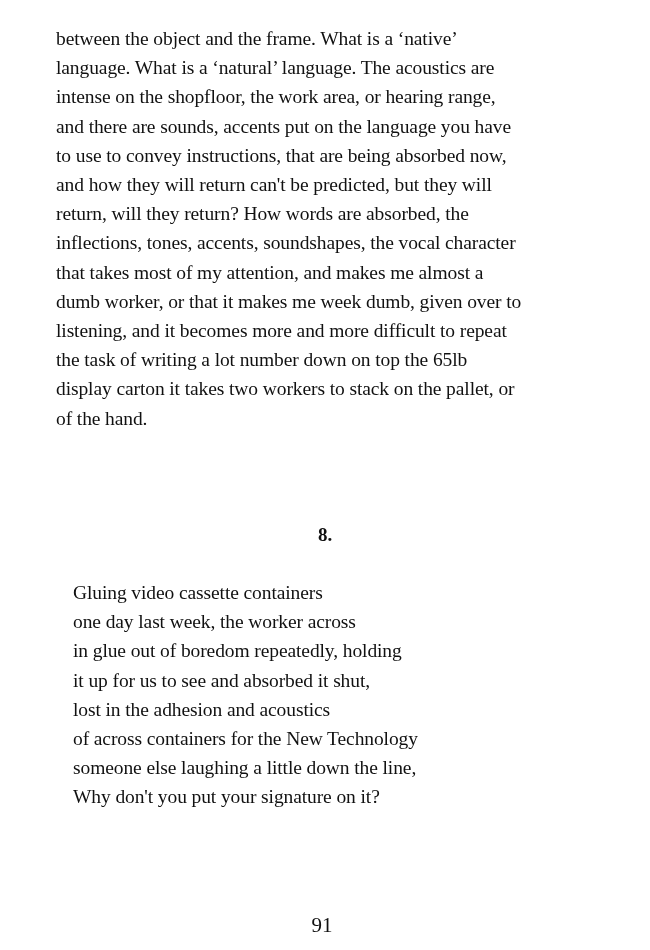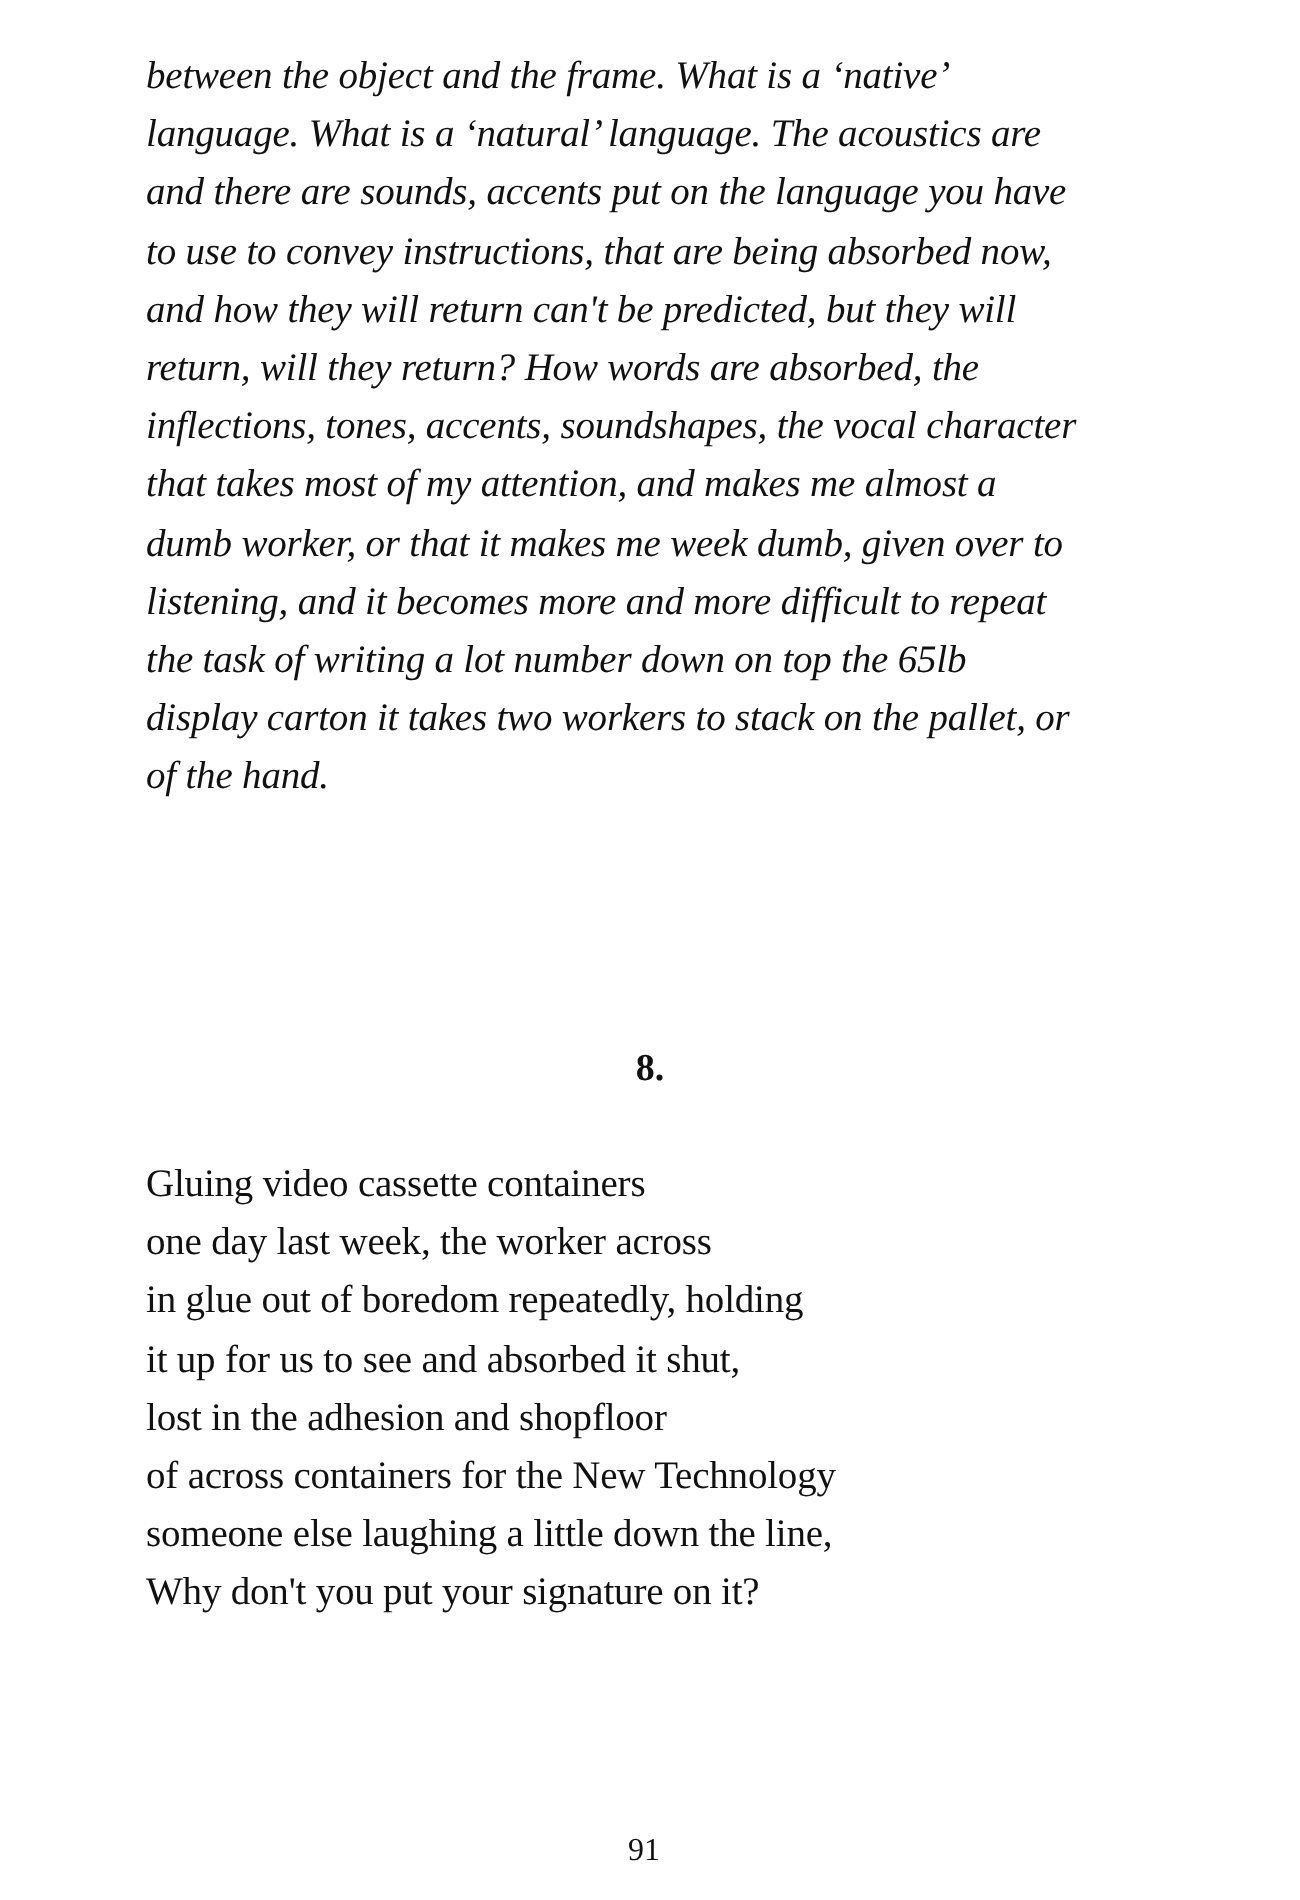--- a/index.html
+++ b/index.html
@@ -10,24 +10,23 @@
     body {
       width: 650px;
       height: 950px;
       position: relative;
       overflow: hidden;
       font-family: "Liberation Serif", "DejaVu Serif", serif;
       color: #111111;
     }
     .page {
       position: absolute;
-      left: 73px;
+      left: 56px;
       top: 24px;
       width: 510px;
-      font-style: italic;
     }
     .prose-line, .verse-line {
       display: block;
       font-size: 19.5px;
       line-height: 29.2px;
       white-space: nowrap;
       letter-spacing: -0.1px;
     }
     .section-heading {
       position: absolute;
@@ -45,30 +44,31 @@
       position: absolute;
       left: 73px;
       top: 578px;
     }
     .page-number {
       position: absolute;
       left: 0;
       width: 644px;
       top: 911px;
       text-align: center;
-      font-size: 16px;
+      font-size: 21px;
       line-height: 29px;
     }
   </style>
 </head>
 <body>
 
 <div class="page">
   <span class="prose-line">between the object and the frame. What is a ‘native’</span>
   <span class="prose-line">language. What is a ‘natural’ language. The acoustics are</span>
+  <span class="prose-line">intense on the shopfloor, the work area, or hearing range,</span>
   <span class="prose-line">and there are sounds, accents put on the language you have</span>
   <span class="prose-line">to use to convey instructions, that are being absorbed now,</span>
   <span class="prose-line">and how they will return can't be predicted, but they will</span>
   <span class="prose-line">return, will they return? How words are absorbed, the</span>
   <span class="prose-line">inflections, tones, accents, soundshapes, the vocal character</span>
   <span class="prose-line">that takes most of my attention, and makes me almost a</span>
   <span class="prose-line">dumb worker, or that it makes me week dumb, given over to</span>
   <span class="prose-line">listening, and it becomes more and more difficult to repeat</span>
   <span class="prose-line">the task of writing a lot number down on top the 65lb</span>
   <span class="prose-line">display carton it takes two workers to stack on the pallet, or</span>
@@ -77,19 +77,19 @@
 
 <div class="section-heading">
   <span>8.</span>
 </div>
 
 <div class="verse">
   <span class="verse-line">Gluing video cassette containers</span>
   <span class="verse-line">one day last week, the worker across</span>
   <span class="verse-line">in glue out of boredom repeatedly, holding</span>
   <span class="verse-line">it up for us to see and absorbed it shut,</span>
-  <span class="verse-line">lost in the adhesion and shopfloor</span>
+  <span class="verse-line">lost in the adhesion and acoustics</span>
   <span class="verse-line">of across containers for the New Technology</span>
   <span class="verse-line">someone else laughing a little down the line,</span>
   <span class="verse-line">Why don't you put your signature on it?</span>
 </div>
 
 <div class="page-number">91</div>
 
 </body></html>

